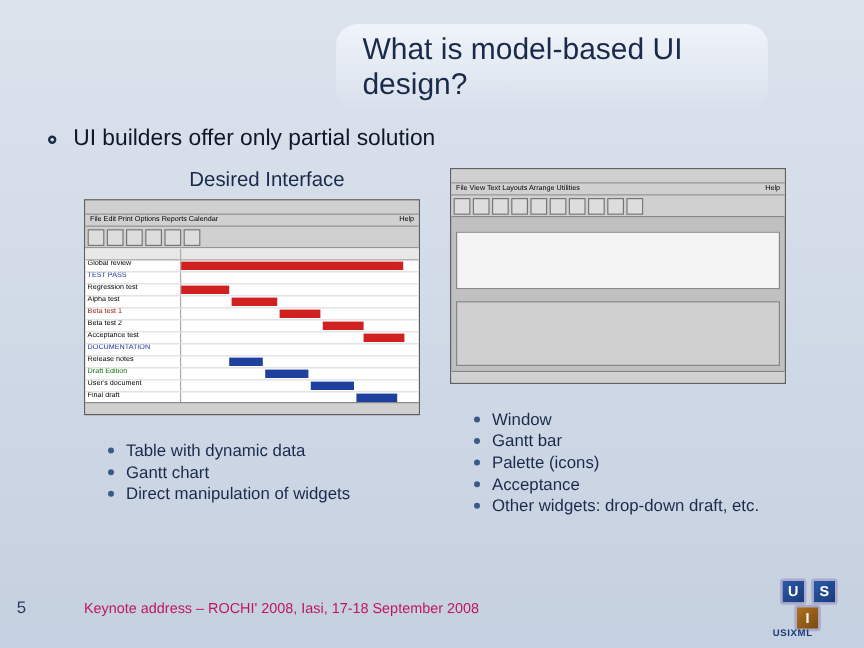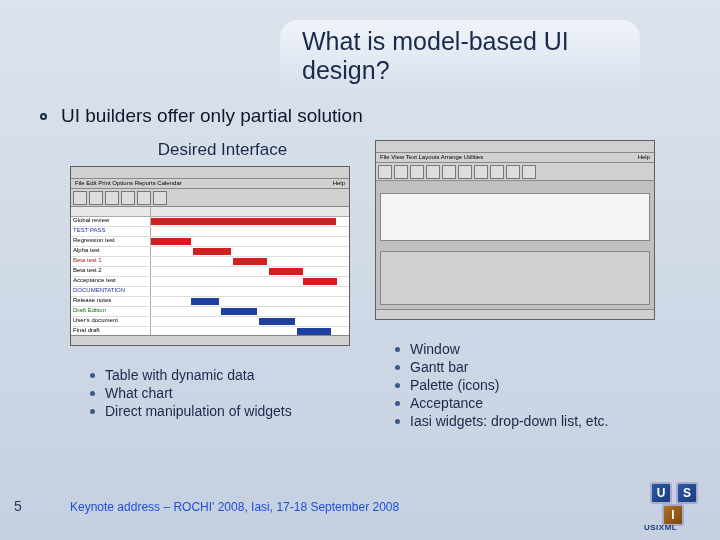--- a/index.html
+++ b/index.html
@@ -140,21 +140,21 @@
     left: 14px;
     bottom: 26px;
     font-size: 14px;
     color: #2a3a5a;
   }
   .footer {
     position: absolute;
     left: 70px;
     bottom: 26px;
     font-size: 12px;
-    color: #1d4ed8;
+    color: #be185d;
   }
   .logo {
     position: absolute;
     right: 14px;
     bottom: 10px;
     width: 64px;
     height: 48px;
   }
   .logo .block {
     width: 22px; height: 22px;
@@ -280,21 +280,21 @@
       <div class="status"></div>
     </div>
 
     <ul class="sub-bullets" id="left-bullets">
         <li>
           <span class="sb"></span>
           <span>Table with dynamic data</span>
         </li>
         <li>
           <span class="sb"></span>
-          <span>What chart</span>
+          <span>Gantt chart</span>
         </li>
         <li>
           <span class="sb"></span>
           <span>Direct manipulation of widgets</span>
         </li>
       </ul>
   </div>
 
   <div class="col">
 
@@ -333,21 +333,21 @@
         <li>
           <span class="sb"></span>
           <span>Palette (icons)</span>
         </li>
         <li>
           <span class="sb"></span>
           <span>Acceptance</span>
         </li>
         <li>
           <span class="sb"></span>
-          <span>Iasi widgets: drop-down list, etc.</span>
+          <span>Other widgets: drop-down draft, etc.</span>
         </li>
       </ul>
   </div>
 
 </div>
 
 <div class="pagenum">5</div>
 <div class="footer">Keynote address – ROCHI' 2008, Iasi, 17-18 September 2008</div>
 
 <div class="logo">

